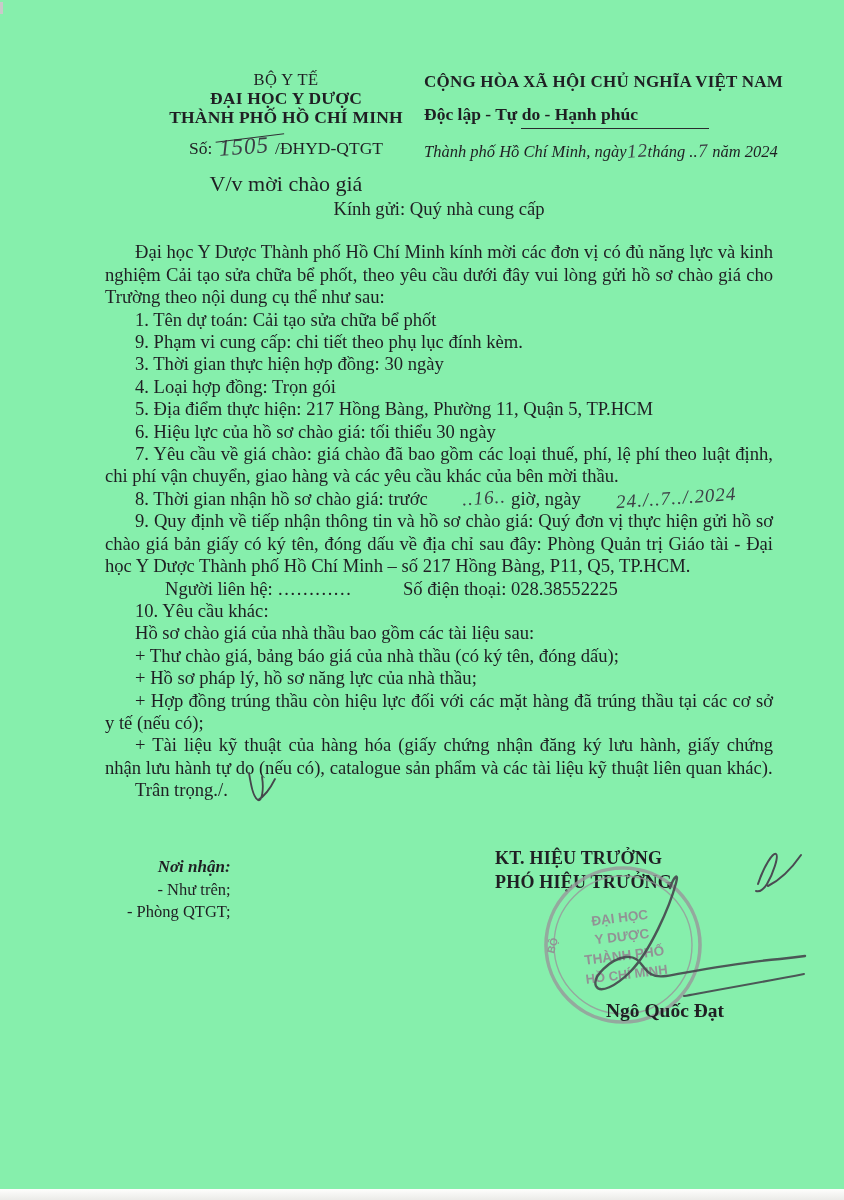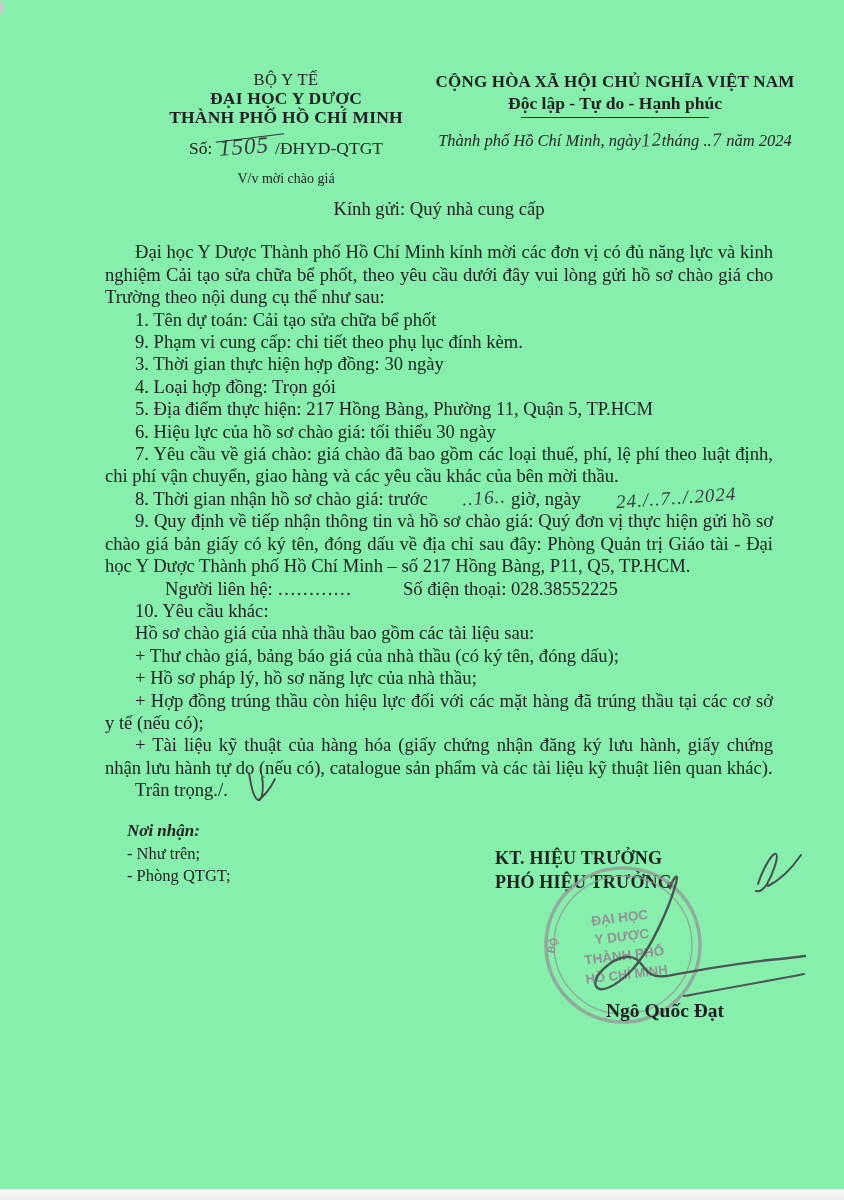--- a/index.html
+++ b/index.html
@@ -10,24 +10,24 @@
   }
   .edge-tick{position:absolute;left:0;top:2px;width:3px;height:12px;background:#c9c9c9;}
   .scan-bottom{position:absolute;left:0;right:0;bottom:0;height:11px;
     background:linear-gradient(#fefefd,#ebebe8);}
 
   
   .hdr-left{position:absolute;left:118px;top:70px;width:336px;text-align:center;}
   .h-min{font-size:16.5px;line-height:19px;letter-spacing:.5px;}
   .h-org{font-size:17.5px;line-height:19px;font-weight:bold;letter-spacing:.2px;}
   .h-so{margin-top:11px;font-size:17.5px;white-space:nowrap;}
-  .h-sub{margin-top:12px;font-size:14px;}
-  .hdr-right{position:absolute;left:424px;top:72px;width:382px;text-align:center;}
+  .h-sub{margin-top:12px;font-size:22px;}
+  .hdr-right{position:absolute;left:424px;top:72px;width:382px;text-align:left;}
   .h-nat{font-size:17px;font-weight:bold;line-height:20px;letter-spacing:.2px;}
-  .h-motto{font-size:17.5px;font-weight:bold;line-height:21px;margin-top:1px;}
+  .h-motto{font-size:17.5px;font-weight:bold;line-height:21px;margin-top:12px;}
   .h-rule{width:188px;border-top:1.6px solid #2a2a2e;margin:3px auto 0;}
   .h-date{margin-top:13px;font-style:italic;font-size:16.5px;white-space:nowrap;}
 
   
   .hand{display:inline-block;font-style:italic;color:#3c3e45;font-size:21px;
     line-height:0;transform:rotate(-4deg);letter-spacing:1px;}
   .hand-num{position:relative;font-size:23px;margin:0 2px;}
   .hand-num::after{content:"";position:absolute;left:-3px;right:-16px;top:-9px;
     border-top:1.7px solid #303035;transform:rotate(-3deg);}
   .hand-sm{font-size:19px;}
@@ -36,21 +36,21 @@
   .doc-body{position:absolute;left:105px;top:198px;width:668px;
     font-size:18.6px;line-height:22.4px;text-align:justify;}
   .doc-body p{margin:0;text-indent:30px;}
   .salutation{text-align:center;text-indent:0 !important;margin-bottom:21px !important;}
   .noj{text-align:left;}
   .contact .c1{display:inline-block;width:268px;}
   .closing{position:relative;}
   .closing svg{position:absolute;left:136px;top:-10px;}
 
   
-  .recipients{position:absolute;left:127px;top:820px;font-size:16.5px;line-height:22.5px;}
+  .recipients{position:absolute;left:127px;top:856px;font-size:16.5px;line-height:22.5px;text-align:right;}
   .recip-label{font-weight:bold;font-style:italic;font-size:17px;}
   .sign-block{position:absolute;left:495px;top:846px;width:310px;text-align:left;}
   .sign-t{font-size:18px;font-weight:bold;line-height:24px;letter-spacing:.2px;}
   .sign-name{position:absolute;left:540px;top:1000px;width:250px;text-align:center;
     font-size:19.5px;font-weight:bold;}
   .stamp-svg{position:absolute;left:518px;top:856px;}
   .initial-svg{position:absolute;left:740px;top:840px;}
 </style>
 </head>
 <body>

